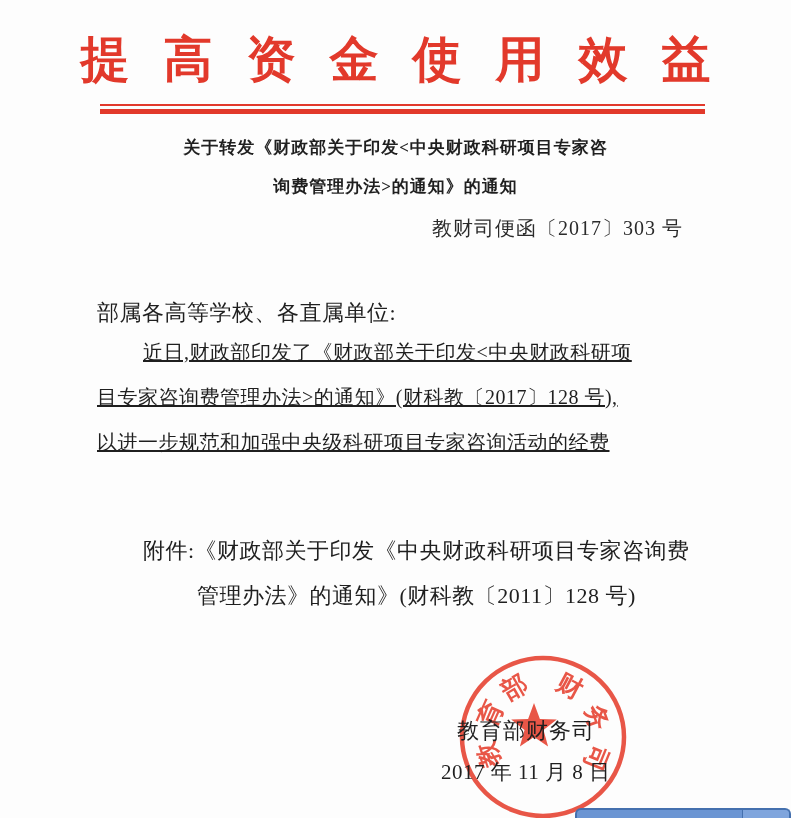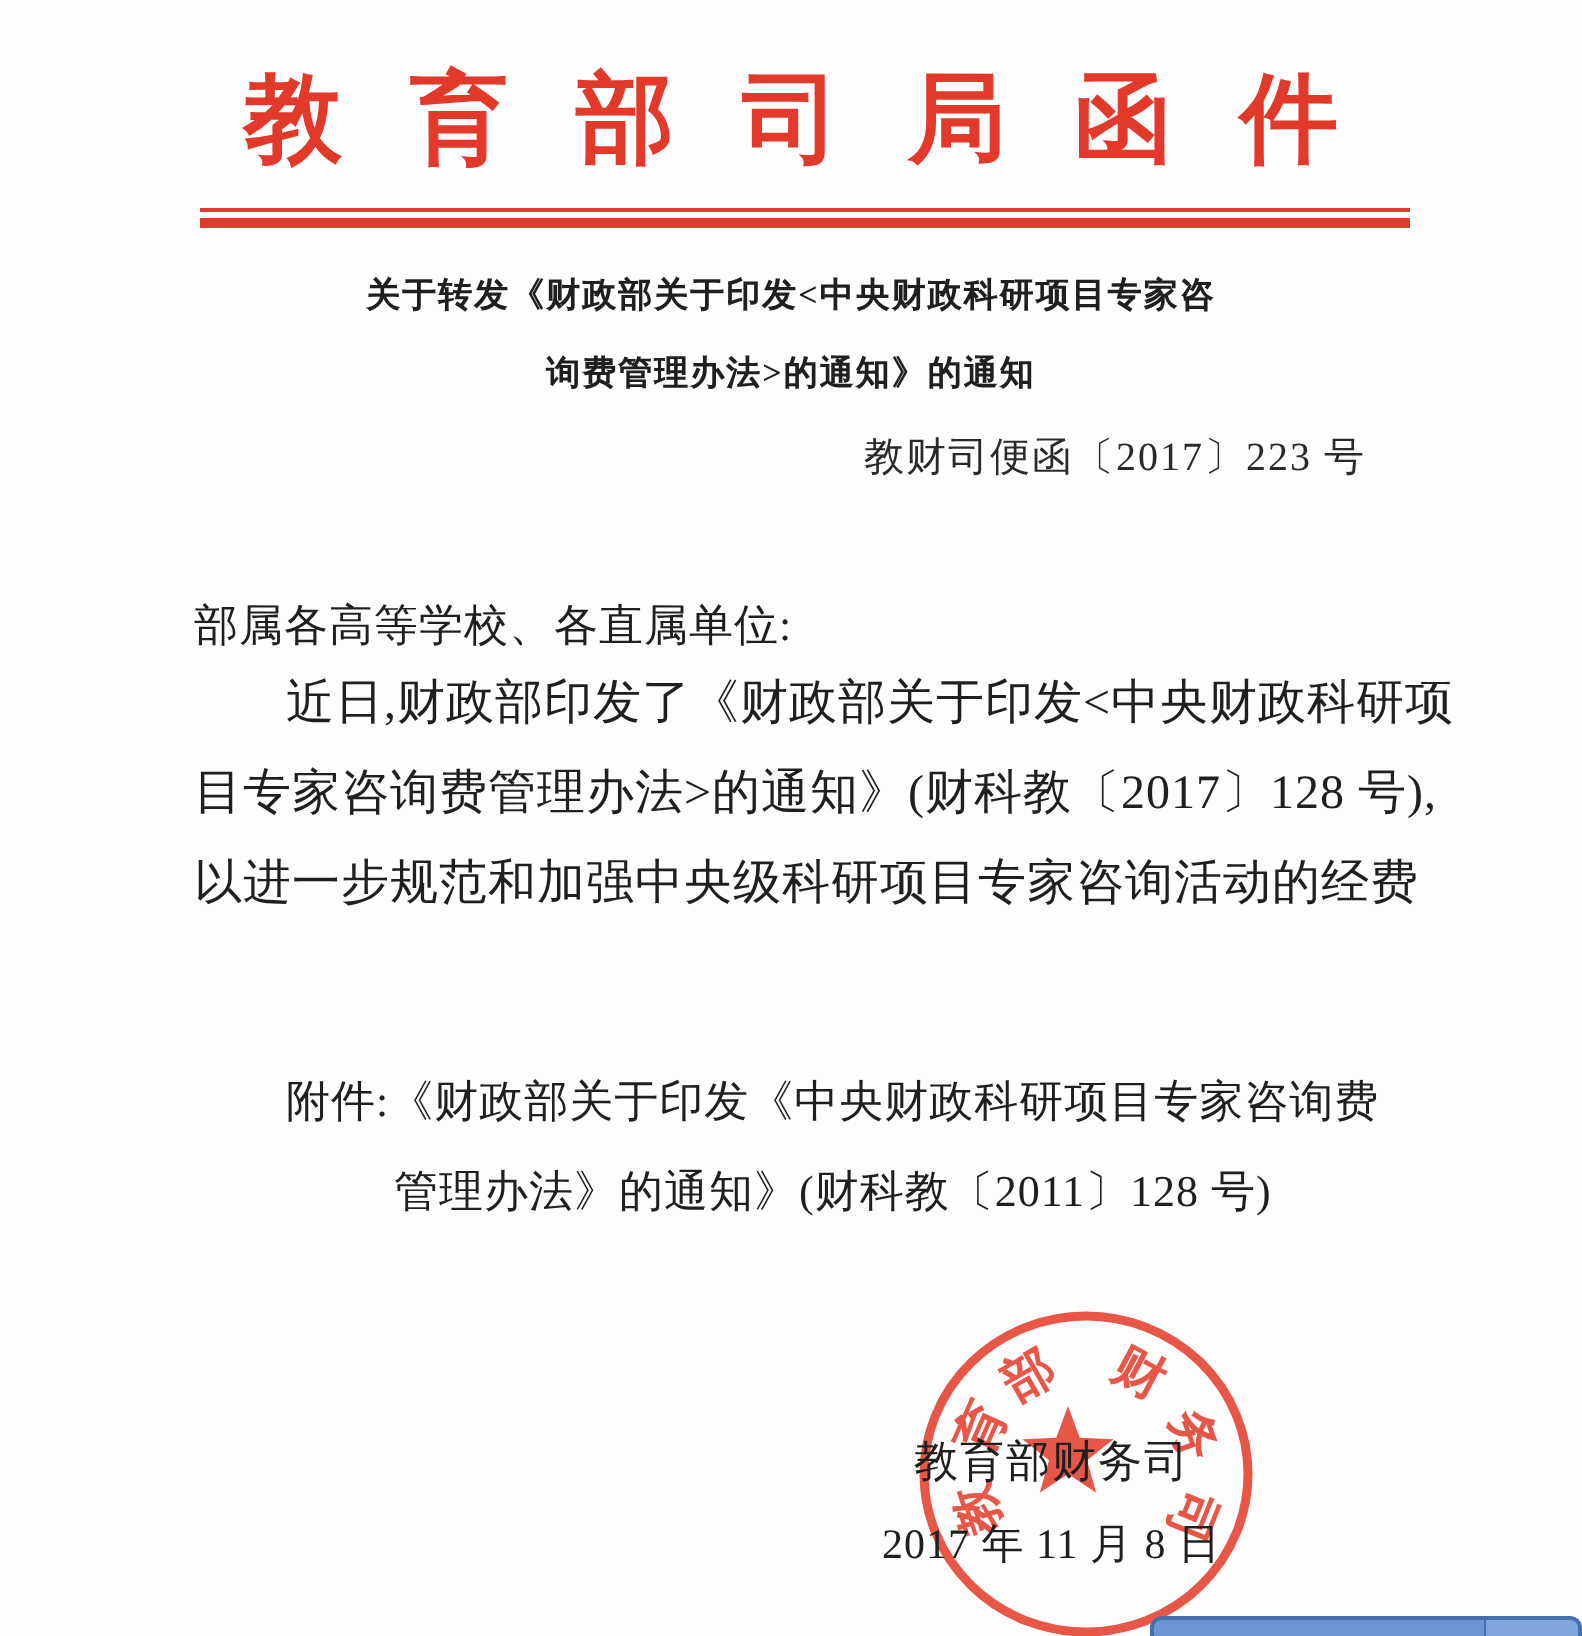--- a/index.html
+++ b/index.html
@@ -50,21 +50,21 @@
     color:#2a2a2a;
   }
 
   .salutation{
     top:298px;left:97px;
     font-size:22px;letter-spacing:0.5px;
   }
 
   .body-block{
     top:330px;left:97px;width:612px;
-    font-size:24px;line-height:45px;letter-spacing:0.5px;
+    font-size:20px;line-height:45px;letter-spacing:0.5px;text-decoration:underline;
   }
   .body-block .line{white-space:nowrap;}
   .indent{text-indent:46px;}
 
   .attachment-block{
     top:528px;left:97px;width:612px;
     font-size:22px;line-height:45px;letter-spacing:0.5px;
   }
   .att-line2{padding-left:100px;}
 
@@ -105,30 +105,30 @@
   .bottom-bar-right{
     position:absolute;right:0;top:0;bottom:0;width:46px;
     background:var(--bar_right);
     border-left:1px solid var(--bar_border);
     border-radius:0 4px 0 0;
   }
 </style>
 </head>
 <body>
 
-<div class="abs banner">教育部司局函件</div>
+<div class="abs banner">提高资金使用效益</div>
 
 <div class="abs red-rule"></div>
 
 <div class="abs doc-title">
   <div>关于转发《财政部关于印发&lt;中央财政科研项目专家咨</div>
   <div>询费管理办法&gt;的通知》的通知</div>
 </div>
 
-<div class="abs doc-number">教财司便函〔2017〕223 号</div>
+<div class="abs doc-number">教财司便函〔2017〕303 号</div>
 
 <div class="abs salutation">部属各高等学校、各直属单位:</div>
 
 <div class="abs body-block">
   <div class="line indent">近日,财政部印发了《财政部关于印发&lt;中央财政科研项</div>
   <div class="line">目专家咨询费管理办法&gt;的通知》(财科教〔2017〕128 号),</div>
   <div class="line">以进一步规范和加强中央级科研项目专家咨询活动的经费</div>
 </div>
 
 <div class="abs attachment-block">

